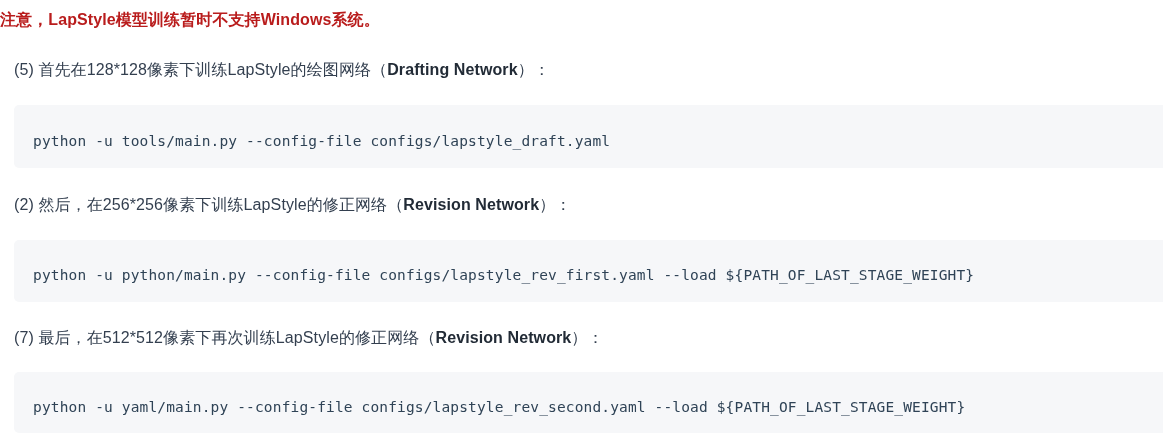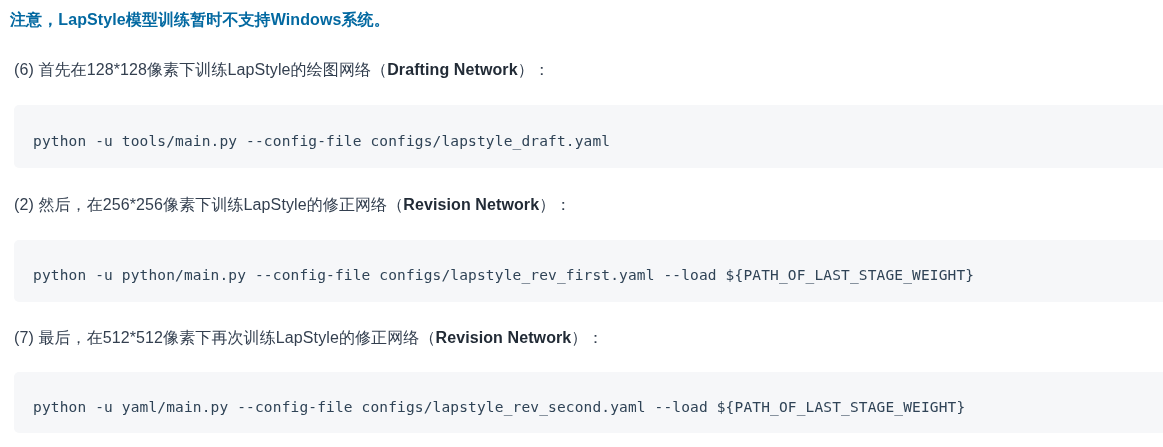--- a/index.html
+++ b/index.html
@@ -17,26 +17,26 @@
   }
 
   .doc {
     position: relative;
     width: 1163px;
     padding: 0;
   }
 
   .notice {
     position: absolute;
-    left: 10px;
+    left: 0;
     top: 8px;
     font-size: 16px;
     font-weight: bold;
     line-height: 24px;
-    color: #0369a1;
+    color: #b91c1c;
     letter-spacing: 0.1px;
     white-space: nowrap;
   }
 
   .step {
     position: absolute;
     left: 14px;
     font-size: 16px;
     line-height: 26px;
     color: #333f4f;
@@ -80,21 +80,21 @@
   }
 </style>
 </head>
 <body>
 
 <div class="doc">
 
   <div class="notice">注意，LapStyle模型训练暂时不支持Windows系统。</div>
 
   <div class="step step-1">
-    <span>(6) 首先在128*128像素下训练LapStyle的绘图网络（</span><b>Drafting Network</b><span>）：</span>
+    <span>(5) 首先在128*128像素下训练LapStyle的绘图网络（</span><b>Drafting Network</b><span>）：</span>
   </div>
 
   <div class="codeblock code-1">
     <code>python -u tools/main.py --config-file configs/lapstyle_draft.yaml</code>
   </div>
 
   <div class="step step-2">
     <span>(2) 然后，在256*256像素下训练LapStyle的修正网络（</span><b>Revision Network</b><span>）：</span>
   </div>
 

